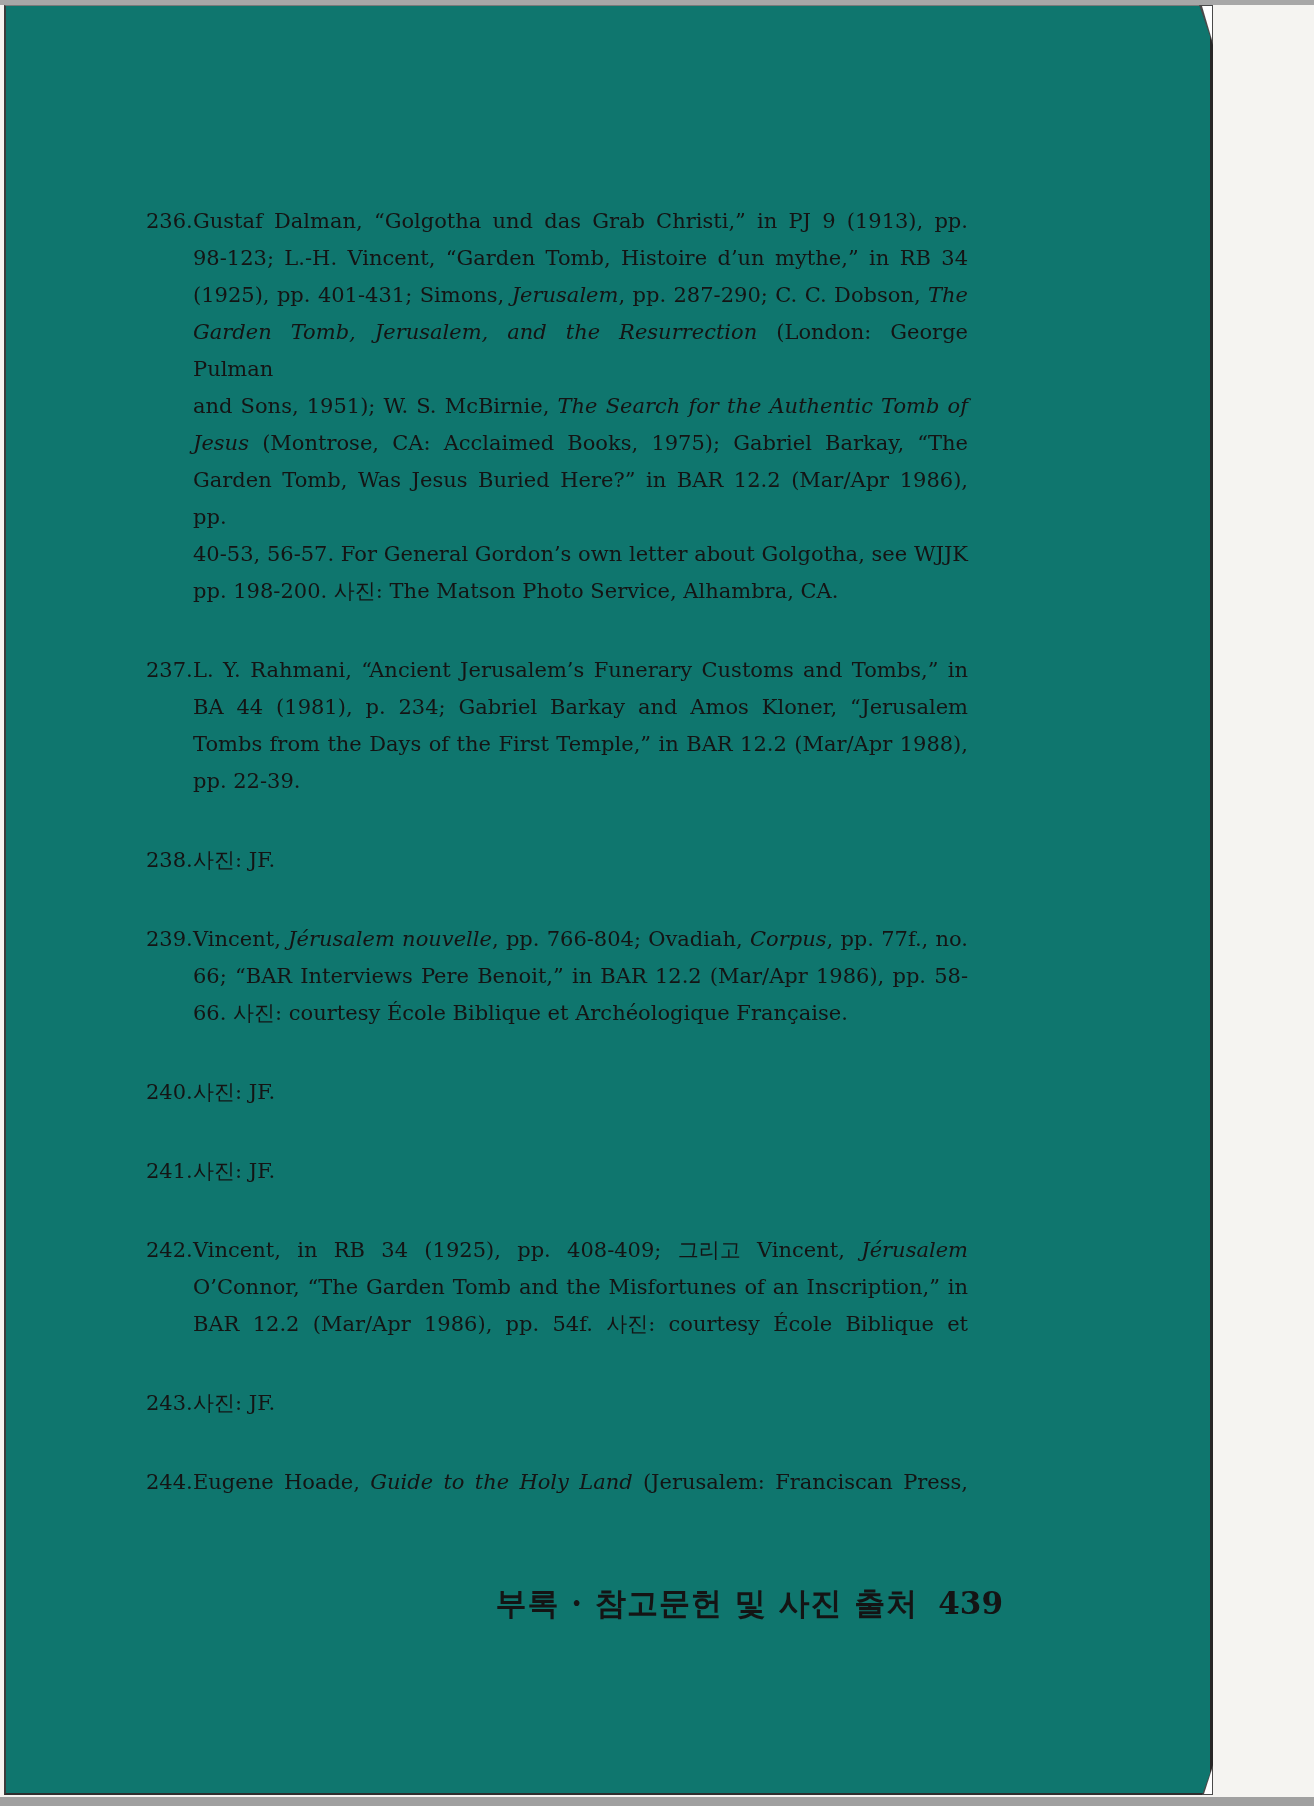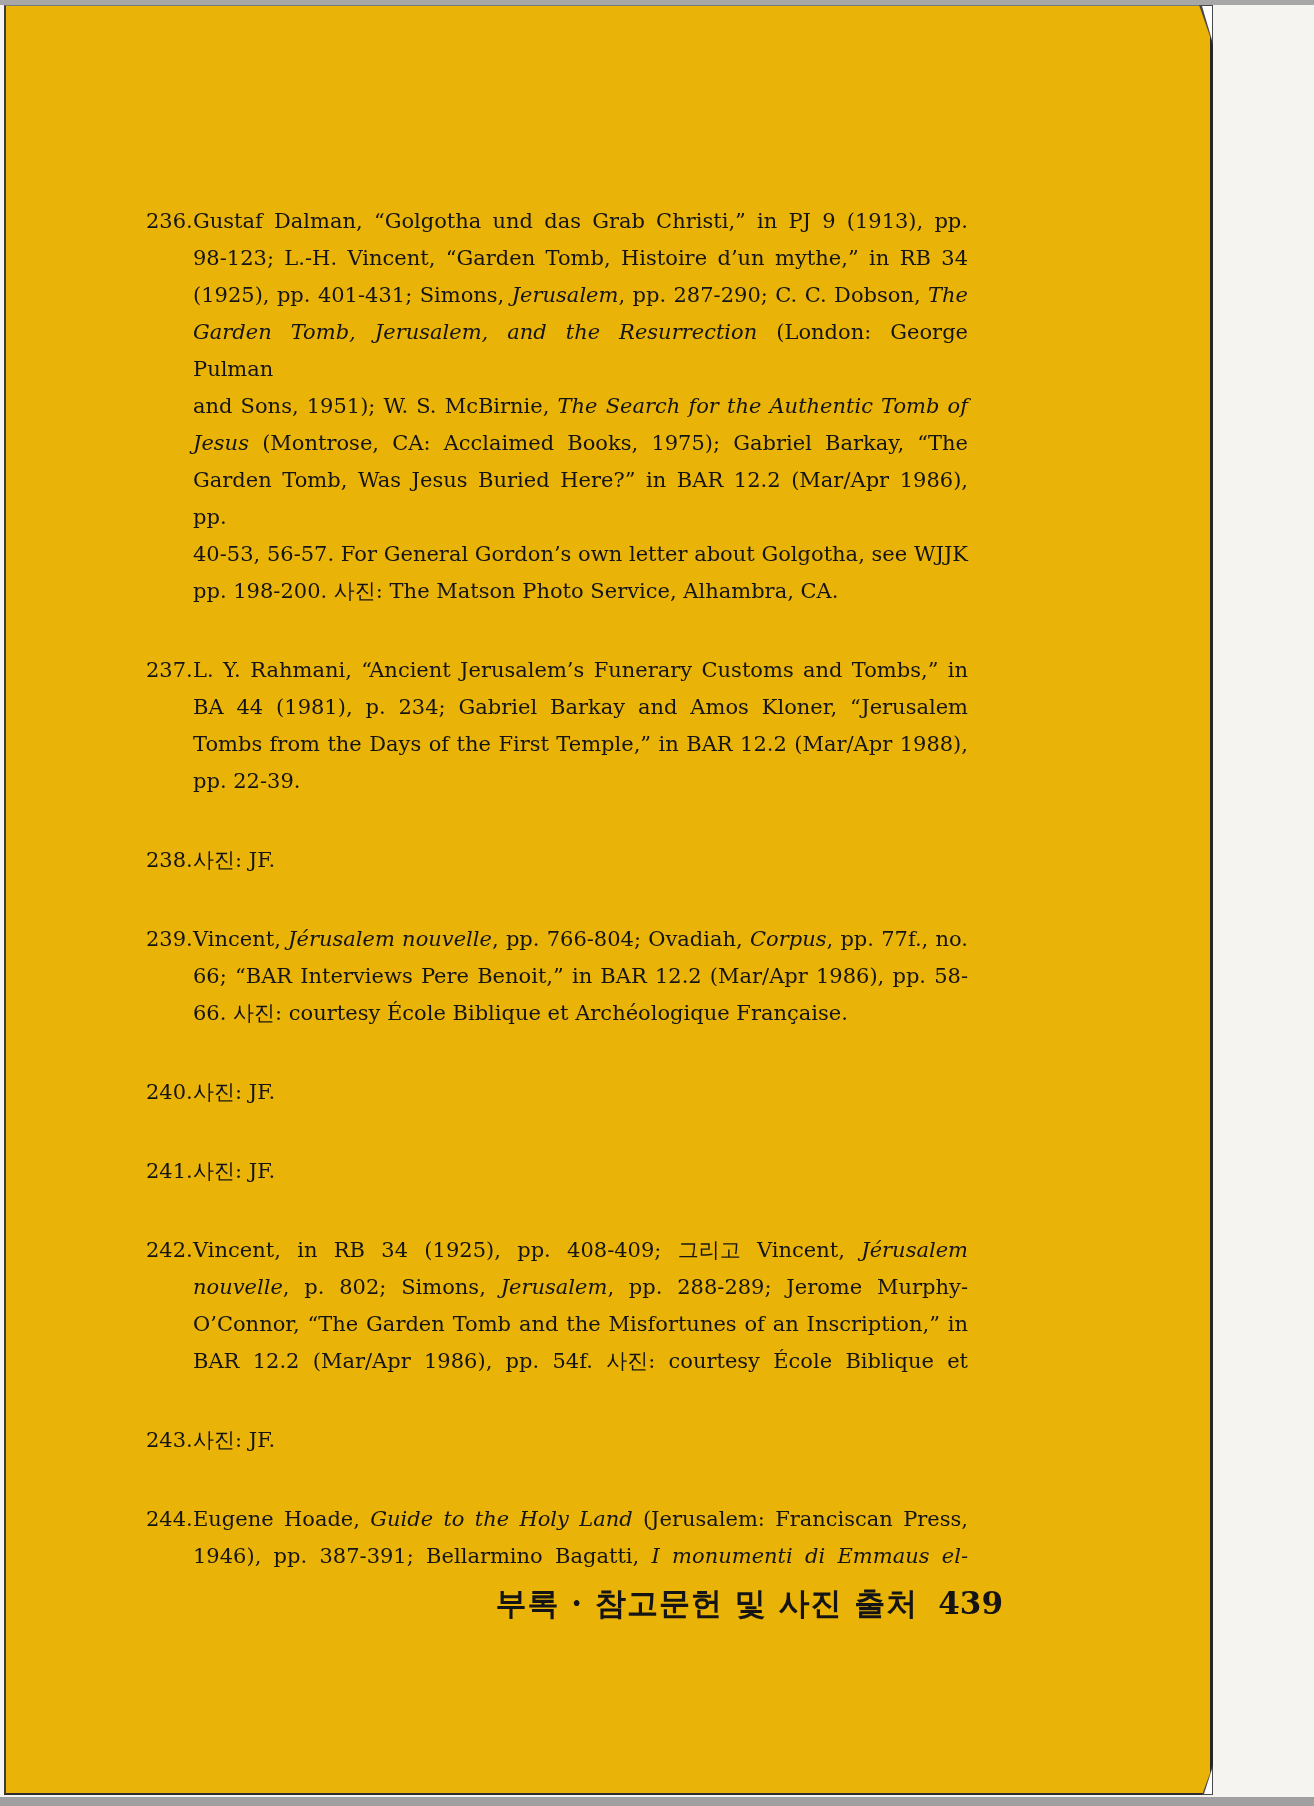--- a/index.html
+++ b/index.html
@@ -14,21 +14,21 @@
   .scan-strip-top {
     position: absolute; left: 0; top: 0; width: 1314px; height: 5px;
     background: #a7a7a7;
   }
   .scan-strip-bottom {
     position: absolute; left: 0; top: 1797px; width: 1314px; height: 9px;
     background: #a0a0a0;
   }
   .page {
     position: absolute; left: 4px; top: 5px; width: 1209px; height: 1790px;
-    background: #eab308;
+    background: #0f766e;
     border-left: 2px solid #3c3c3c;
     border-right: 3px solid #262626;
     border-top: 1px solid #7a7a7a;
     border-bottom: 2px solid #2e2e2e;
   }
   .fold-top-right {
     position: absolute; top: -1px; right: -3px; width: 0; height: 0;
     border-top: 40px solid #4a4a4a; border-left: 14px solid transparent;
   }
   .fold-top-right-inner {
@@ -133,36 +133,34 @@
       <div class="note">
         <span class="num">241.</span>
         <div class="body">
           <div class="line last"><span>사진: JF.</span></div>
         </div>
       </div>
       <div class="note">
         <span class="num">242.</span>
         <div class="body">
           <div class="line"><span>Vincent, in RB 34 (1925), pp. 408-409; 그리고 Vincent, </span><span class="it">Jérusalem</span></div>
-          <div class="line"><span class="it">nouvelle</span><span>, p. 802; Simons, </span><span class="it">Jerusalem</span><span>, pp. 288-289; Jerome Murphy-</span></div>
           <div class="line"><span>O’Connor, “The Garden Tomb and the Misfortunes of an Inscription,” in</span></div>
           <div class="line"><span>BAR 12.2 (Mar/Apr 1986), pp. 54f. 사진: courtesy École Biblique et</span></div>
         </div>
       </div>
       <div class="note">
         <span class="num">243.</span>
         <div class="body">
           <div class="line last"><span>사진: JF.</span></div>
         </div>
       </div>
       <div class="note">
         <span class="num">244.</span>
         <div class="body">
           <div class="line"><span>Eugene Hoade, </span><span class="it">Guide to the Holy Land</span><span> (Jerusalem: Franciscan Press,</span></div>
-          <div class="line"><span>1946), pp. 387-391; Bellarmino Bagatti, </span><span class="it">I monumenti di Emmaus el-</span></div>
         </div>
       </div>
     </div>
 
   <div class="footer">
     <span>부록 · 참고문헌 및 사진 출처</span><span class="pagenum">439</span>
   </div>
 </div>
 
 </body></html>

